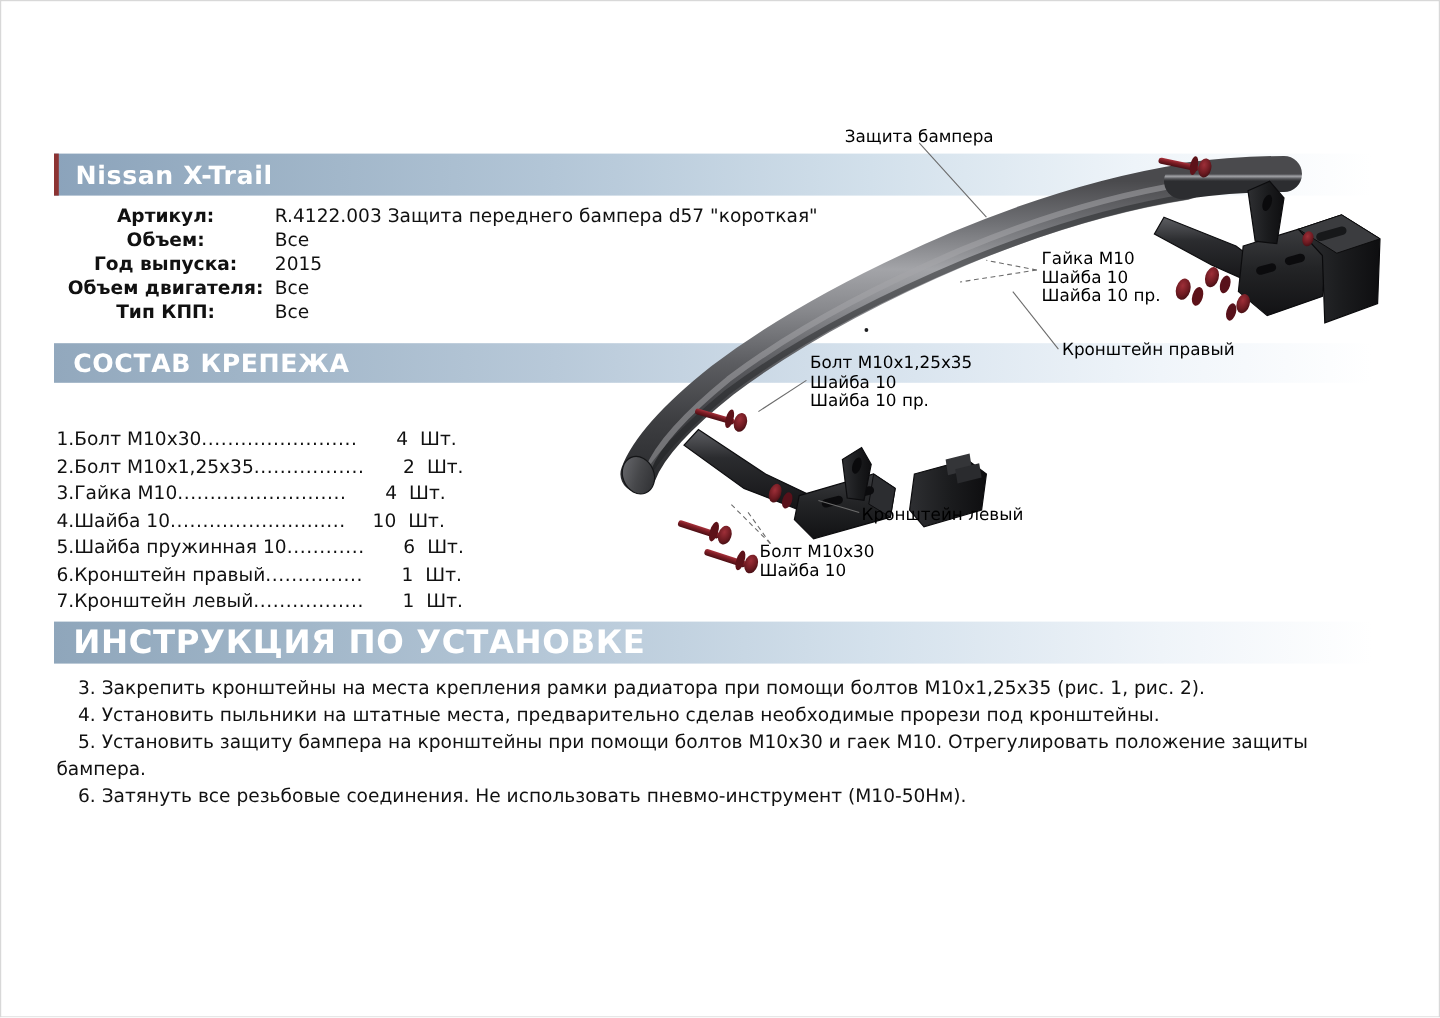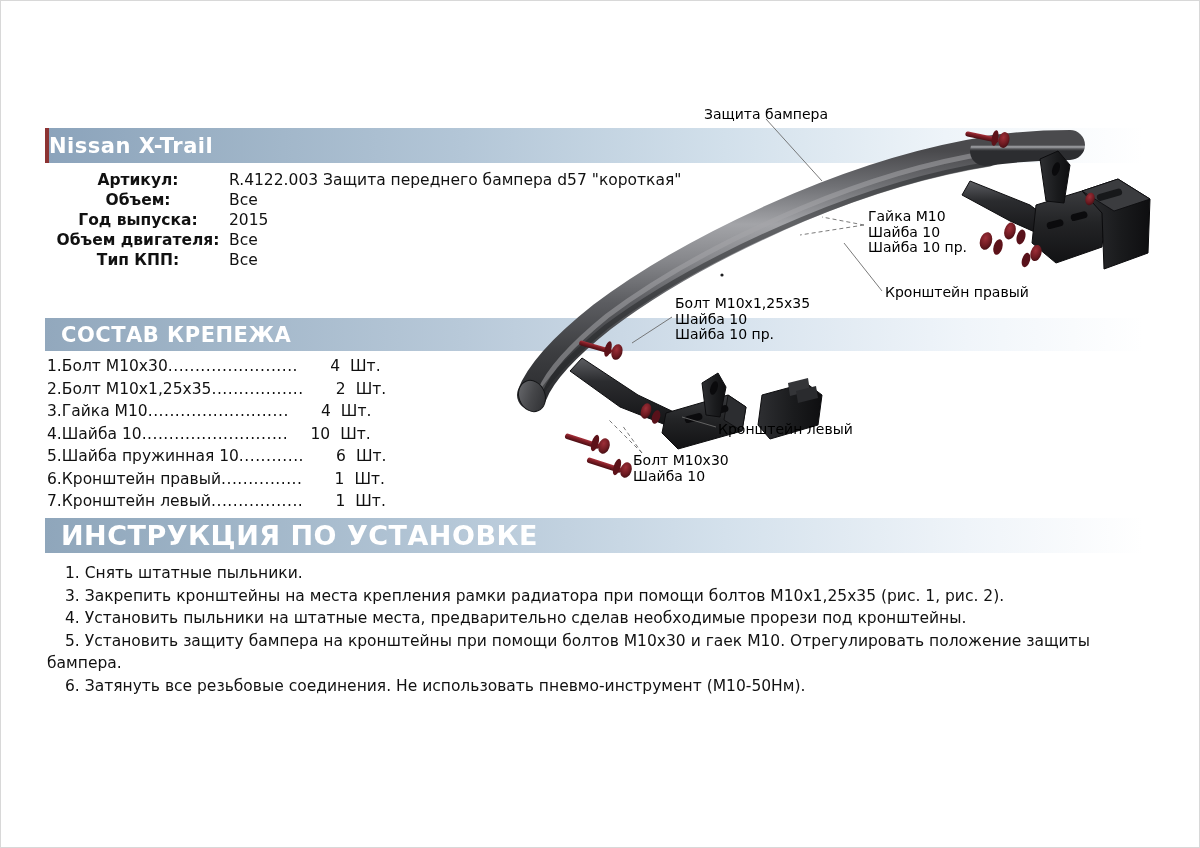--- a/index.html
+++ b/index.html
@@ -51,38 +51,38 @@
   }
   .band .accent {
     width: 4px;
     align-self: stretch;
     background: #8c3333;
   }
   .band .band-title {
     color: #ffffff;
     font-weight: bold;
     letter-spacing: 0.5px;
+    padding-left: 14px;
     white-space: nowrap;
   }
 
   #band-vehicle {
     left: 45px; top: 128px; width: 1098px; height: 35px;
   }
   #band-vehicle .band-title { font-size: 21px; }
 
   #band-fasteners {
     left: 45px; top: 286px; width: 1098px; height: 33px;
     background: linear-gradient(to right,
         #92a8bd 0%,
         #9fb4c7 14%,
         #b8c9d9 38%,
         #d6e2ed 62%,
         #f0f5fa 84%,
         #ffffff 100%);
-    margin-top: 32px;
   }
   #band-fasteners .band-title { font-size: 21px; padding-left: 16px; }
 
   #band-instructions {
     left: 45px; top: 518px; width: 1098px; height: 35px;
     background: linear-gradient(to right,
         #8fa6bb 0%,
         #9cb2c5 14%,
         #b6c8d8 38%,
         #d4e1ec 62%,
@@ -277,21 +277,20 @@
       <span class="f-qty">1</span>
       <span class="f-unit">Шт.</span>
     </div>
   </div>
 
   <div class="band" id="band-instructions">
     <div class="band-title">ИНСТРУКЦИЯ ПО УСТАНОВКЕ</div>
   </div>
 
   <div id="instruction-steps">
-    <p class="step">1. Снять штатные пыльники.</p>
     <p class="step">3. Закрепить кронштейны на места крепления рамки радиатора при помощи болтов М10х1,25х35 (рис. 1, рис. 2).</p>
     <p class="step">4. Установить пыльники на штатные места, предварительно сделав необходимые прорези под кронштейны.</p>
     <p class="step">5. Установить защиту бампера на кронштейны при помощи болтов М10х30 и гаек М10. Отрегулировать положение защиты бампера.</p>
     <p class="step">6. Затянуть все резьбовые соединения. Не использовать пневмо-инструмент (М10-50Нм).</p>
   </div>
 
   <div id="diagram">
 
     <svg width="700" height="400" viewBox="0 0 700 400">
       <defs>

